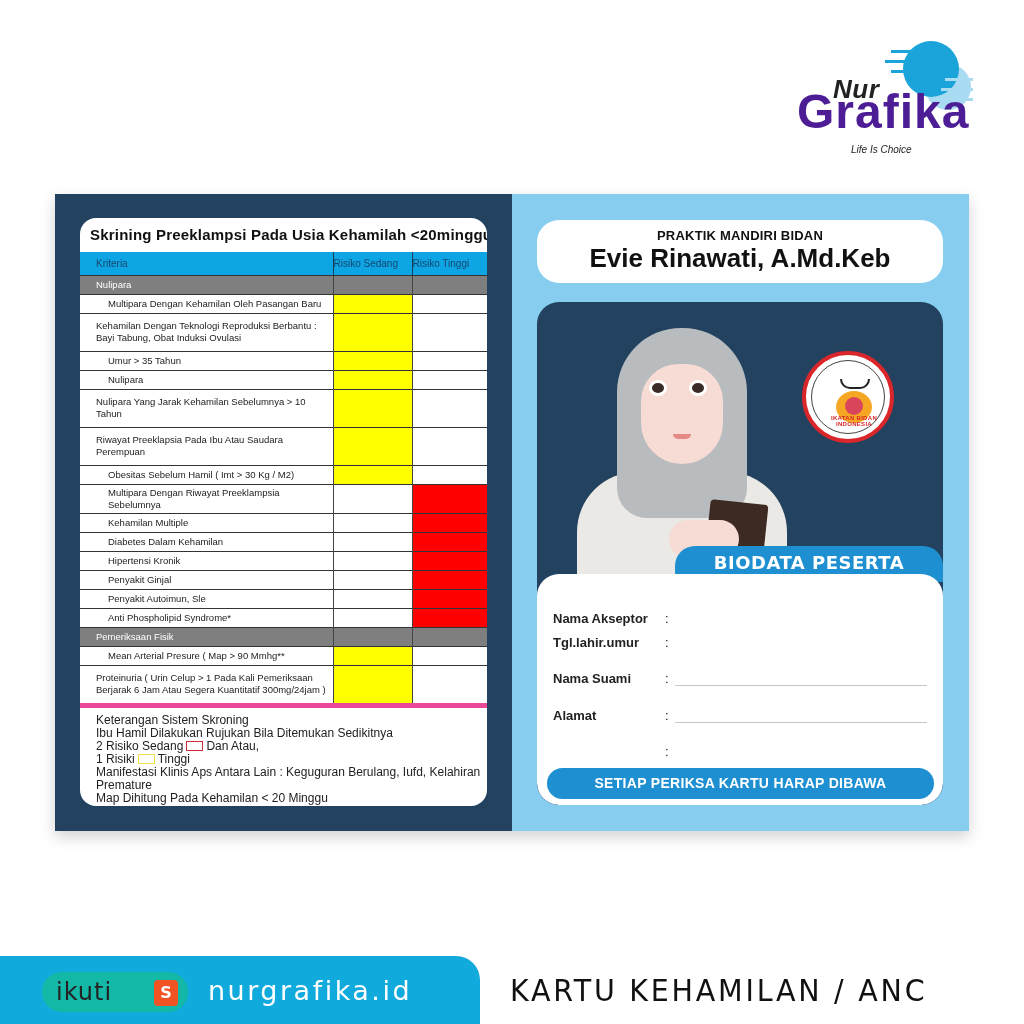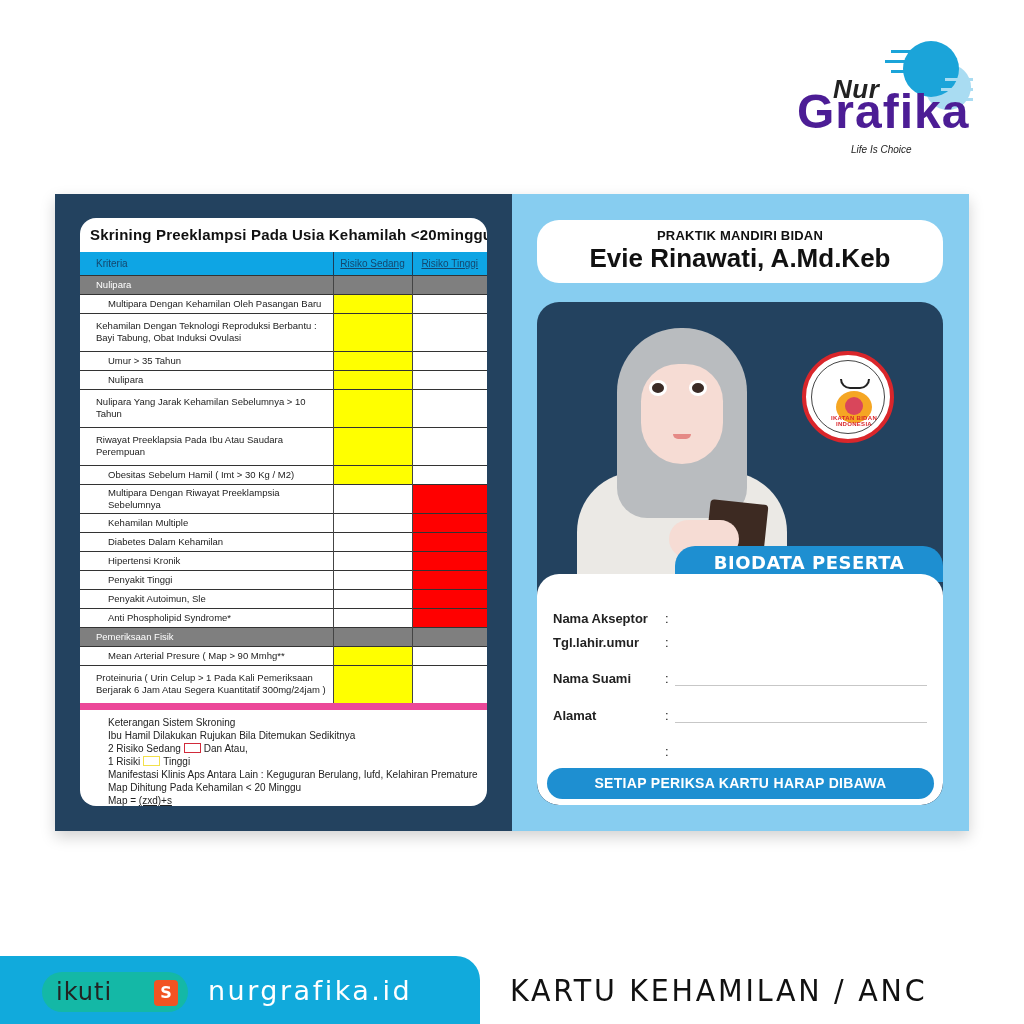--- a/index.html
+++ b/index.html
@@ -22,32 +22,32 @@
   .right-half { position: absolute; left: 457px; top: 0; width: 457px; height: 637px; background: #87cdf0; }
 
   
   .screen-panel { position: absolute; left: 25px; top: 24px; width: 407px; height: 588px; background: #fff; border-radius: 16px; overflow: hidden; }
   .screen-title { height: 34px; padding: 8px 0 0 10px; font: bold 15px "Liberation Sans", sans-serif; color: #111; letter-spacing: 0.2px; white-space: nowrap; }
   table.screen { border-collapse: collapse; width: 407px; table-layout: fixed; font-family: "Liberation Sans", sans-serif; }
   table.screen col.c1 { width: 253px; }
   table.screen col.c2 { width: 79px; }
   table.screen col.c3 { width: 75px; }
   table.screen th { background: #0ea5e4; color: #14476e; font-weight: normal; font-size: 10px; height: 23px; text-align: left; padding-left: 16px; border-right: 1px solid #1c3d57; }
-  table.screen th.center { text-align: center; padding-left: 0; text-decoration: underline; }
+  table.screen th.center { text-align: left; padding-left: 0; }
   table.screen th:last-child { border-right: none; }
   table.screen td { font-size: 9.5px; color: #222; padding: 2px 4px 2px 16px; border-top: 1px solid #333; border-right: 1px solid #444; line-height: 12px; vertical-align: middle; }
   table.screen td:last-child { border-right: none; }
   table.screen tr.section td { background: #7f7f7f; color: #fff; height: 19px; }
   table.screen td.yellow { background: #ffff00; padding: 0; }
   table.screen td.red { background: #ff0000; padding: 0; }
   table.screen td.blank { background: #fff; padding: 0; }
   tr.h1 td { height: 19px; padding-left: 28px; }
   tr.h2 td { height: 38px; }
 
-  .notes { padding: 6px 0 0 28px; font-size: 10px; line-height: 13px; color: #222; border-top: 7px solid #ec4899; }
+  .notes { padding: 6px 0 0 16px; font-size: 12px; line-height: 13px; color: #222; border-top: 5px solid #ec4899; }
   .notes .legend-box { display: inline-block; width: 17px; height: 10px; vertical-align: -1px; margin: 0 3px; }
   .notes .legend-red { border: 1px solid #d12a3a; }
   .notes .legend-yellow { border: 1px solid #f2e04a; }
   .notes .formula-num { text-decoration: underline; }
   .notes .formula-den { padding-left: 55px; }
 
   
   .header-pill { position: absolute; left: 25px; top: 26px; width: 406px; height: 63px; background: #fff; border-radius: 22px; text-align: center; }
   .header-pill .sub { padding-top: 8px; font: bold 13px "Liberation Sans", sans-serif; color: #111; letter-spacing: 0.2px; }
   .header-pill .name { font: bold 26px "Liberation Sans", sans-serif; color: #111; line-height: 30px; }
@@ -182,21 +182,21 @@
               <td>Diabetes Dalam Kehamilan</td>
               <td class="blank"></td>
               <td class="red"></td>
             </tr>
             <tr class="h1">
               <td>Hipertensi Kronik</td>
               <td class="blank"></td>
               <td class="red"></td>
             </tr>
             <tr class="h1">
-              <td>Penyakit Tinggi</td>
+              <td>Penyakit Ginjal</td>
               <td class="blank"></td>
               <td class="red"></td>
             </tr>
             <tr class="h1">
               <td>Penyakit Autoimun, Sle</td>
               <td class="blank"></td>
               <td class="red"></td>
             </tr>
             <tr class="h1">
               <td>Anti Phospholipid Syndrome*</td>

